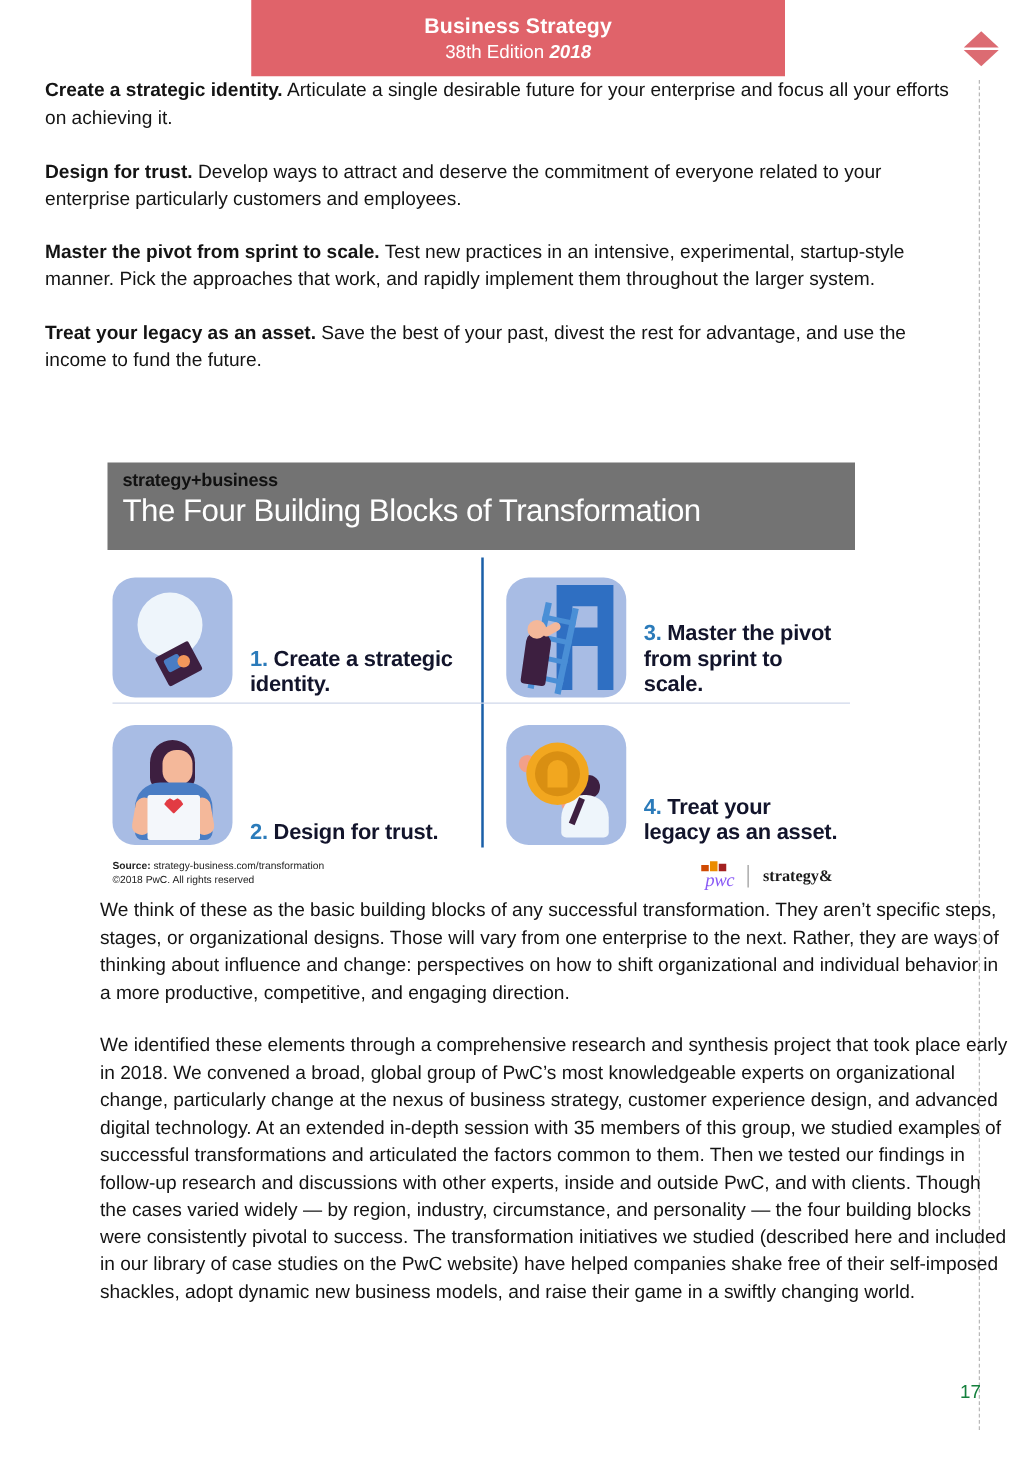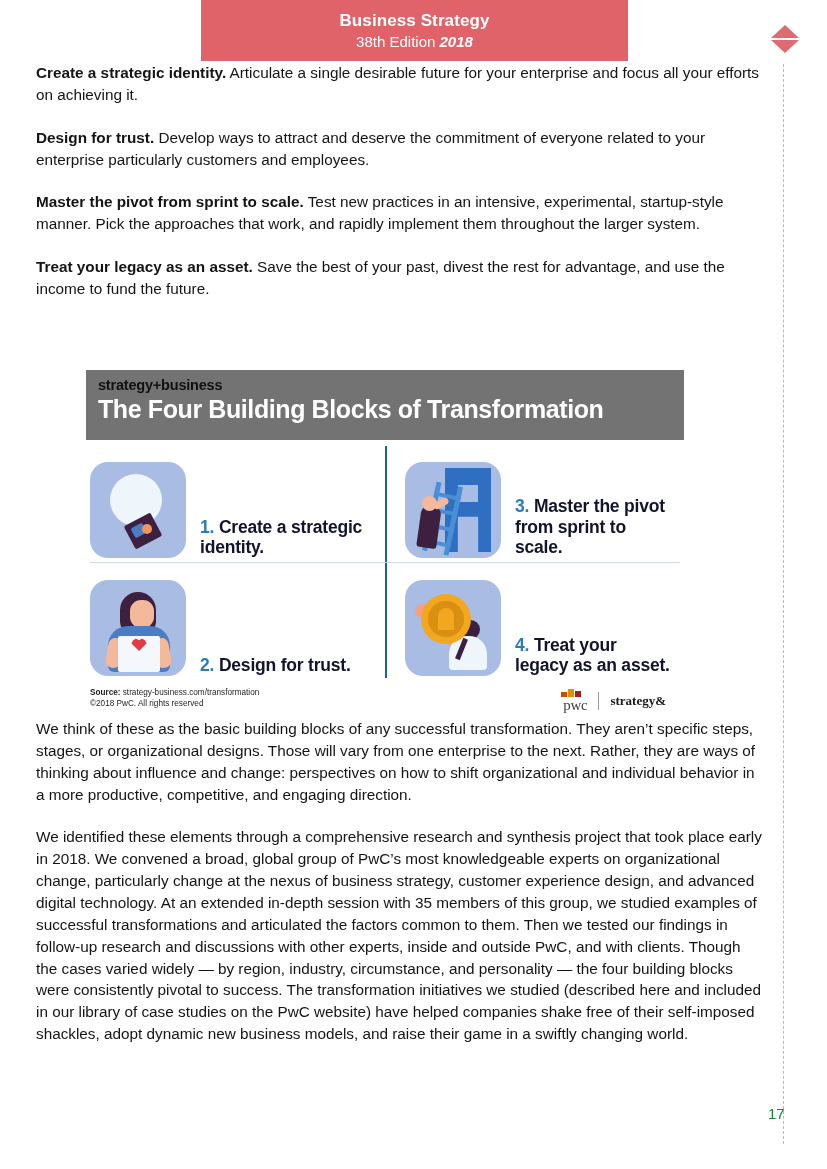--- a/index.html
+++ b/index.html
@@ -111,21 +111,21 @@
   .ig-kicker {
     color: #111111;
     font-size: 14.5px;
     font-weight: bold;
     letter-spacing: -0.2px;
     line-height: 1.1;
   }
   .ig-title {
     color: #ffffff;
     font-size: 25px;
-    font-weight: bold;
+    font-weight: normal;
     letter-spacing: -0.4px;
     line-height: 1.12;
     margin-top: 1px;
   }
   .ig-grid {
     position: relative;
     display: grid;
     grid-template-columns: 1fr 1fr;
     grid-template-rows: 1fr 1fr;
     padding-top: 8px;
@@ -403,22 +403,23 @@
     align-items: flex-end;
     gap: 1px;
   }
   .pwc-blocks i { display: block; width: 6px; }
   .pwc-b1 { height: 5px; background: #d04a02; }
   .pwc-b2 { height: 8px; background: #eb8c00; }
   .pwc-b3 { height: 6px; background: #a32020; }
   .pwc-word {
     font-family: "Liberation Serif", serif;
     font-size: 15px;
-    color: #404040;
+    color: #8b5cf6;
     letter-spacing: -0.3px;
+    font-style: italic;
   }
   .logo-div {
     width: 1px;
     height: 18px;
     background: #9a9a9a;
   }
   .strategy-word {
     font-family: "Liberation Serif", serif;
     font-size: 13px;
     font-weight: bold;
@@ -541,18 +542,18 @@
         </div>
         <div class="pwc-word">pwc</div>
       </div>
       <div class="logo-div"></div>
       <div class="strategy-word">strategy&amp;</div>
     </div>
   </div>
 
 </div>
 
-<div class="content" style="top:718px;">
+<div class="content" style="top:718px;margin-left:44px;">
   <p class="para">We think of these as the basic building blocks of any successful transformation. They aren’t specific steps, stages, or organizational designs. Those will vary from one enterprise to the next. Rather, they are ways of thinking about influence and change: perspectives on how to shift organizational and individual behavior in a more productive, competitive, and engaging direction.</p>
   <p class="para">We identified these elements through a comprehensive research and synthesis project that took place early in 2018. We convened a broad, global group of PwC’s most knowledgeable experts on organizational change, particularly change at the nexus of business strategy, customer experience design, and advanced digital technology. At an extended in-depth session with 35 members of this group, we studied examples of successful transformations and articulated the factors common to them. Then we tested our findings in follow-up research and discussions with other experts, inside and outside PwC, and with clients. Though the cases varied widely — by region, industry, circumstance, and personality — the four building blocks were consistently pivotal to success. The transformation initiatives we studied (described here and included in our library of case studies on the PwC website) have helped companies shake free of their self-imposed shackles, adopt dynamic new business models, and raise their game in a swiftly changing world.</p>
 </div>
 
 <div class="page-number">17</div>
 
 </body></html>

